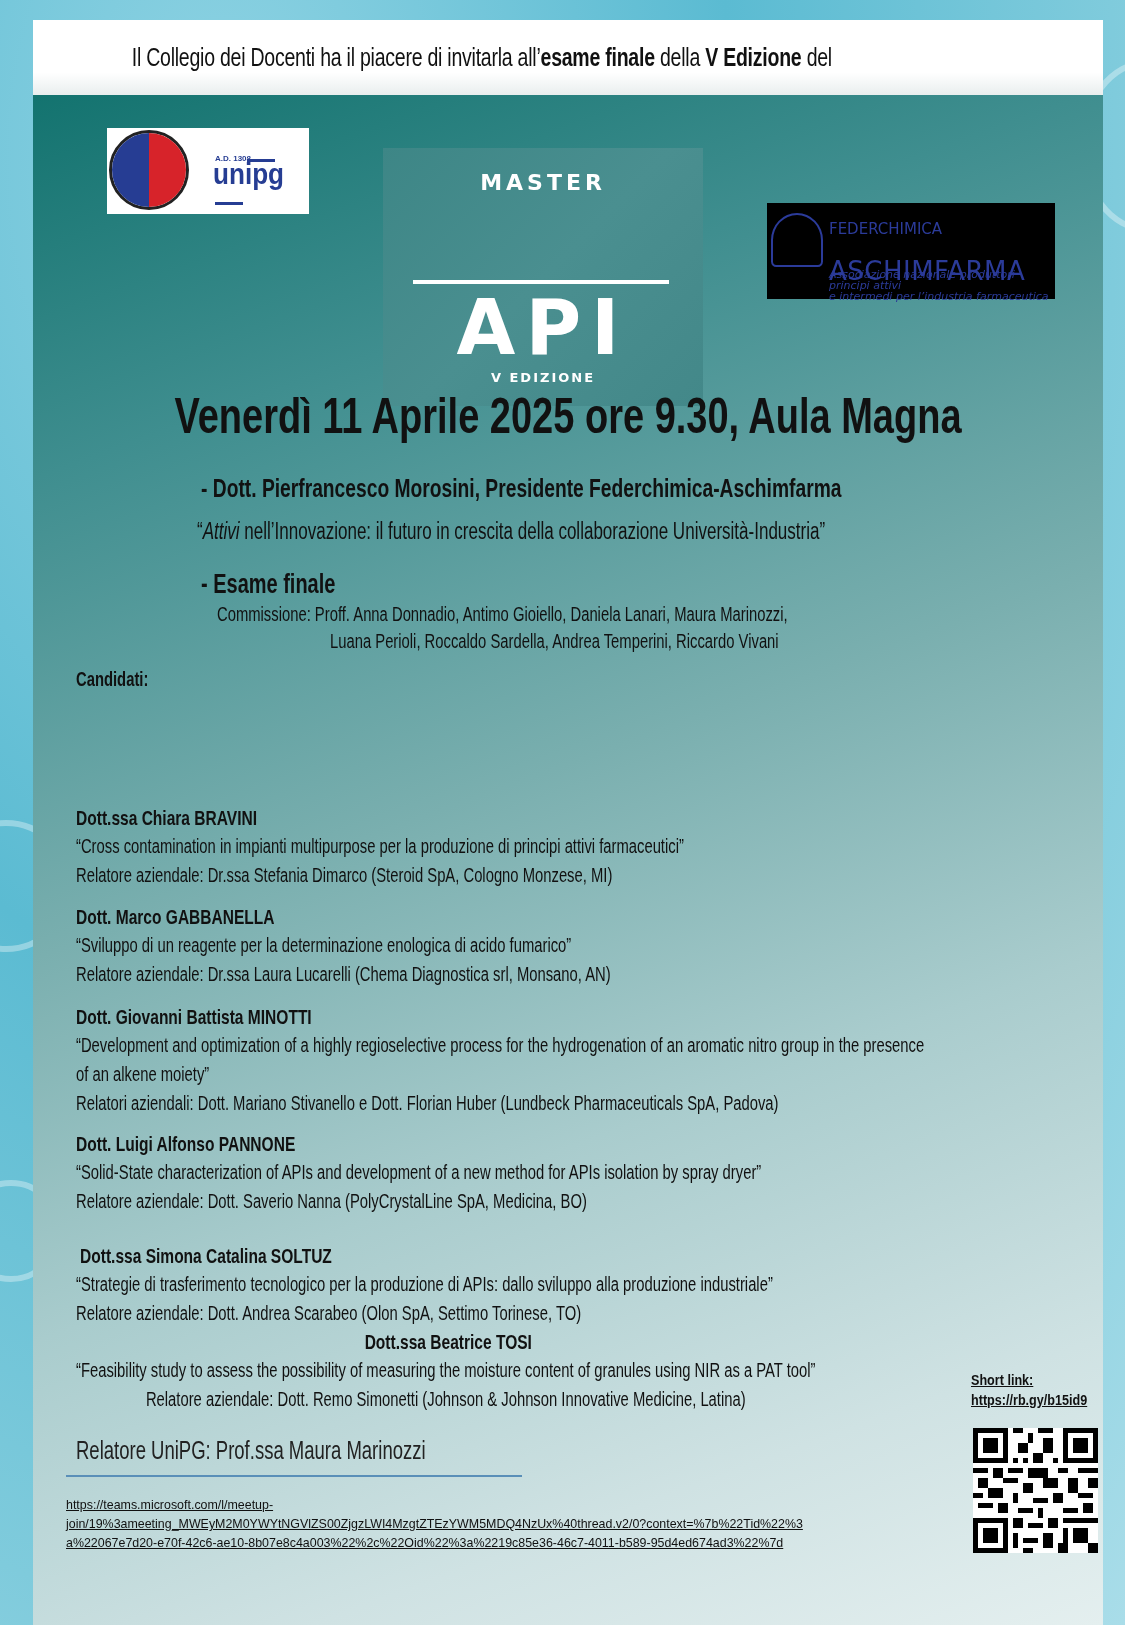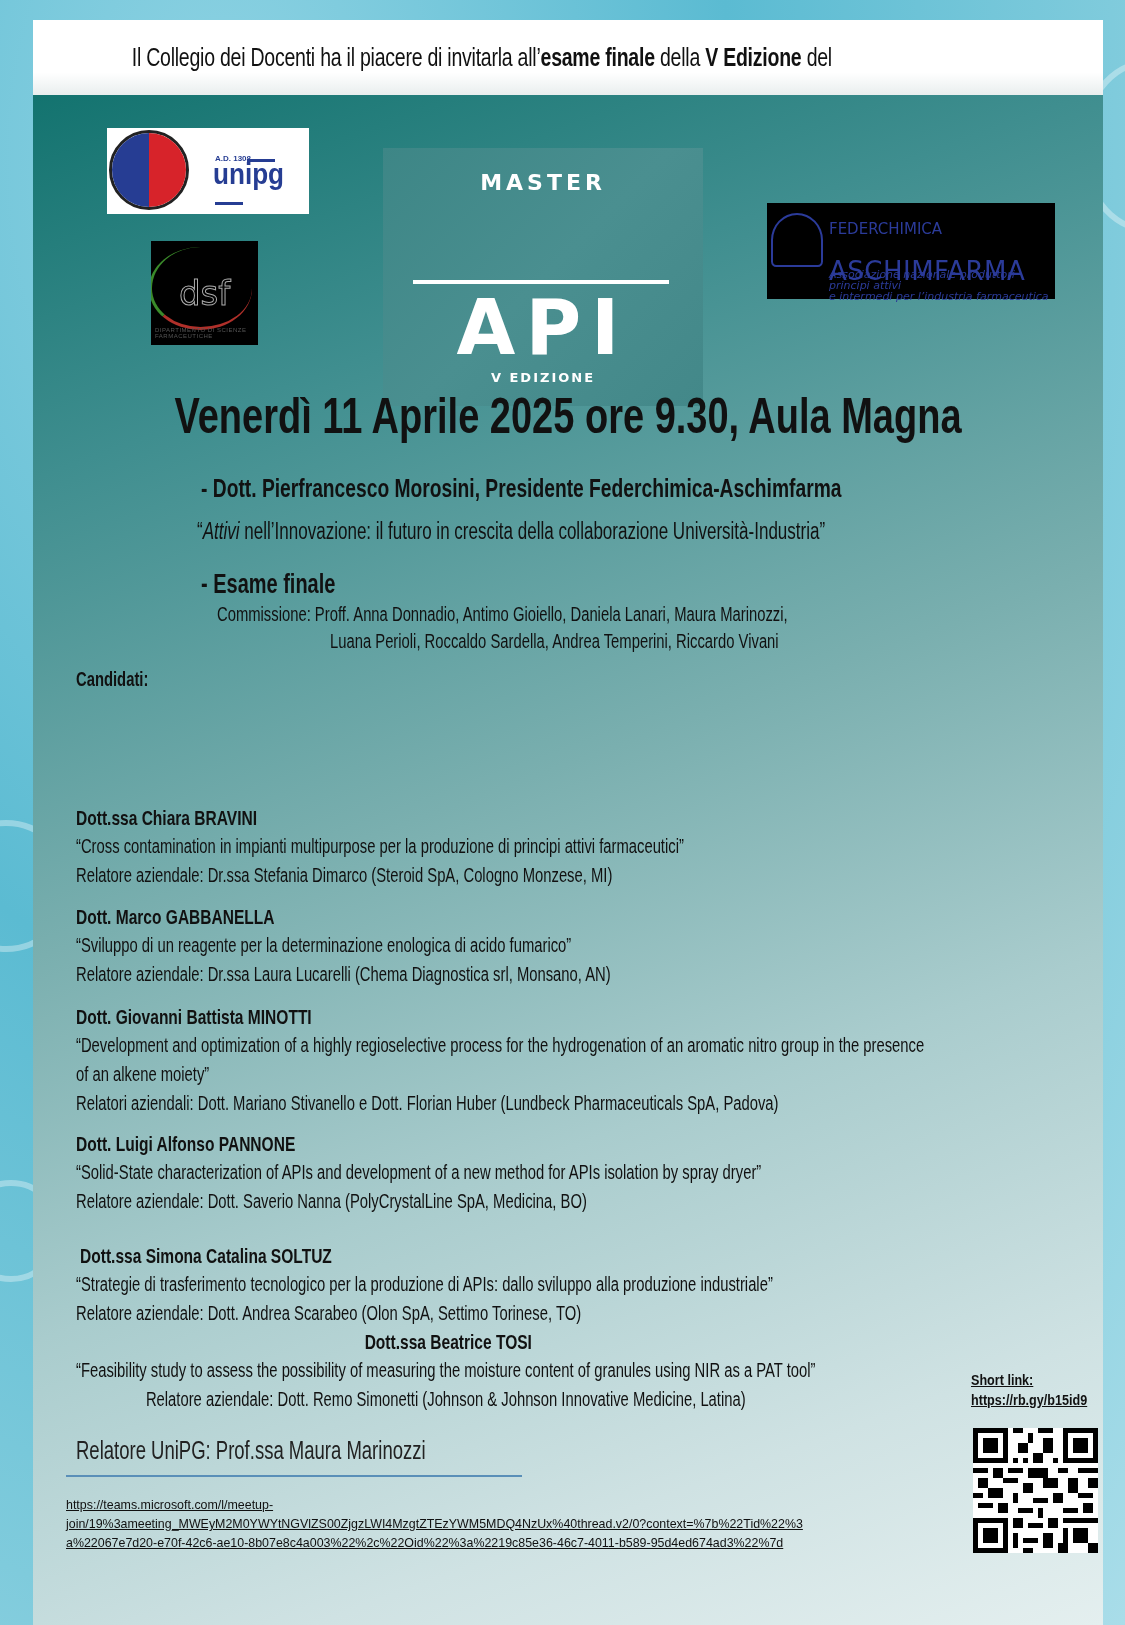--- a/index.html
+++ b/index.html
@@ -83,25 +83,20 @@
     <div class="seal">
         <div class="l"></div>
         <div class="r"></div>
       </div>
     <div class="unipg-year">A.D. 1308</div>
     <div class="unipg-bar1"></div>
     <div class="unipg-word">unipg</div>
     <div class="unipg-bar2"></div>
   </div>
 
-  <div class="logo-dsf">
-    <div class="dsf-arc"></div>
-    <div class="dsf-text">dsf</div>
-    <div class="dsf-sub">DIPARTIMENTO DI SCIENZE FARMACEUTICHE</div>
-  </div>
 
   <div class="logo-proapi">
     <div class="pa-master">MASTER</div>
     <div class="pa-line"></div>
     <div class="pa-api">API</div>
     <div class="pa-ed">V EDIZIONE</div>
   </div>
 
   <div class="logo-fed">
     <div class="fed-eagle"></div>

